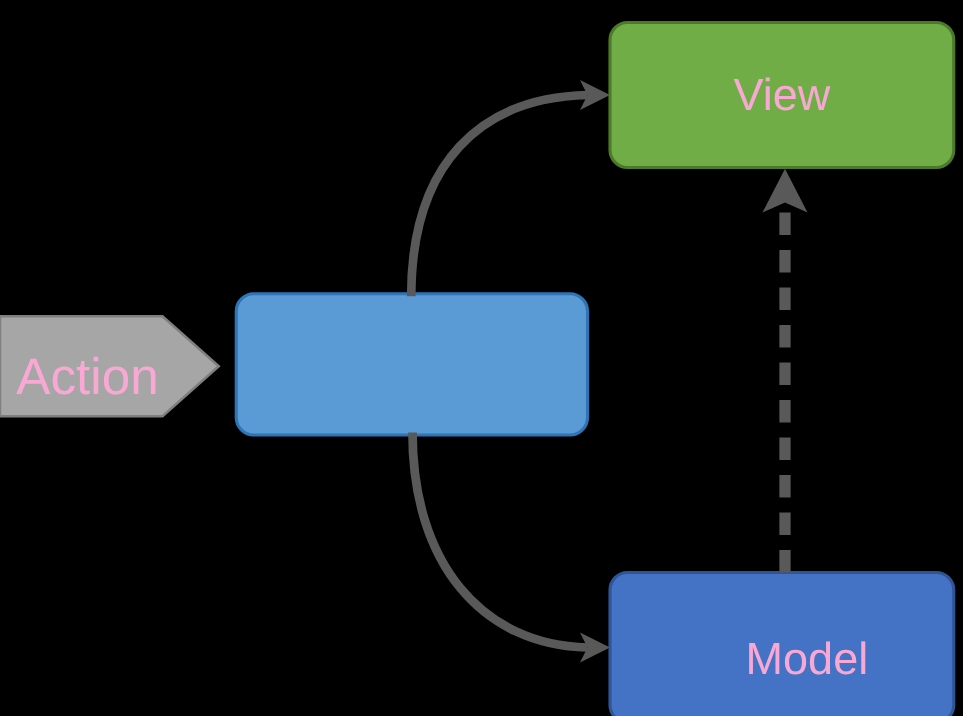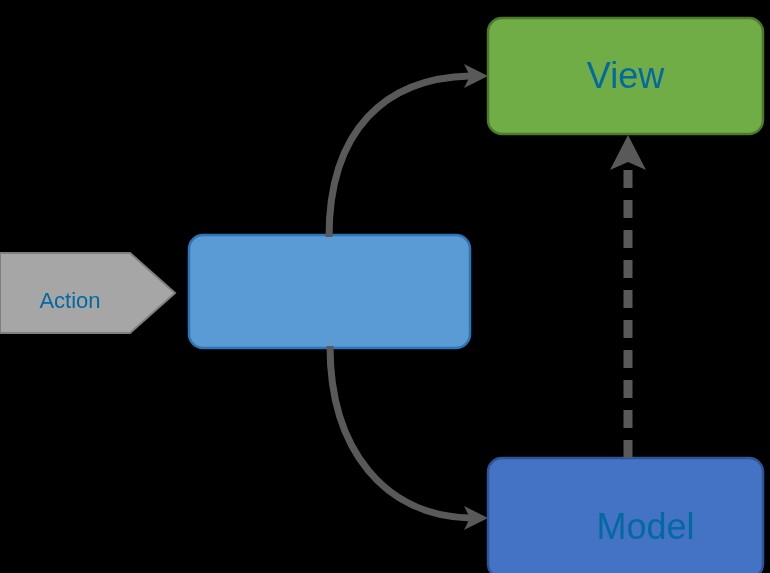--- a/index.html
+++ b/index.html
@@ -21,21 +21,21 @@
     left: 0;
     top: 0;
     width: 770px;
     height: 573px;
   }
   .node-label {
     position: absolute;
     display: flex;
     align-items: center;
     justify-content: center;
-    color: #0369a1;
+    color: #f9a8d4;
     font-family: "Liberation Sans", sans-serif;
     font-weight: 400;
     pointer-events: none;
     white-space: nowrap;
   }
   
   #view-label {
     left: 488px;
     top: 18px;
     width: 275px;
@@ -58,21 +58,21 @@
     height: 115px;
     font-size: 36px;
     margin-left: 20px;
   }
   
   #action-label {
     left: 0px;
     top: 253px;
     width: 140px;
     height: 96px;
-    font-size: 22px;
+    font-size: 41px;
   }
 </style>
 </head>
 <body>
 
 <div id="canvas">
 
   <svg class="diagram-svg" viewBox="0 0 770 573">
 
     <polygon points="0,253 130,253 175,293 130,333 0,333" fill="#a6a6a6" stroke="#7f7f7f" stroke-width="2"></polygon>

